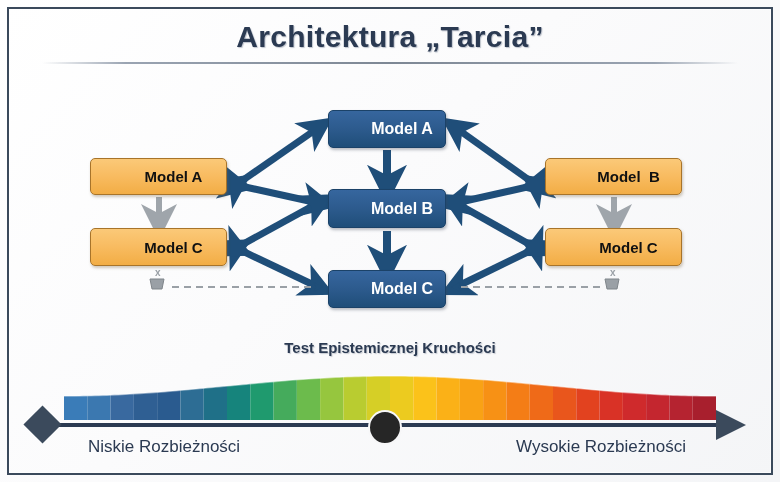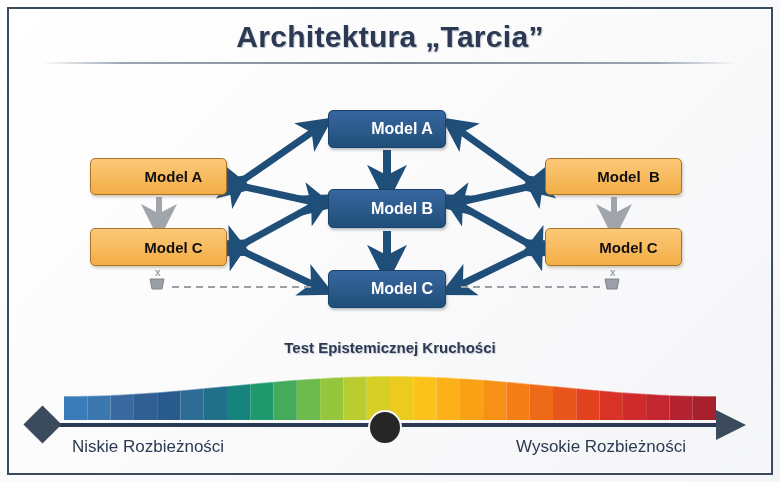--- a/index.html
+++ b/index.html
@@ -164,21 +164,21 @@
     border-radius: 50%;
     background: #262626;
     border: 2px solid #f7f7f8;
   }
   .scale-label {
     position: absolute;
     top: 437px;
     font-size: 17px;
     color: #2b3a52;
   }
-  #label-low { left: 72px; }
+  #label-low { left: 88px; }
   #label-high { left: 516px; }
 </style>
 </head>
 <body>
 
 <div id="slide">
 
   <div id="frame"></div>
 
   <div id="title">Architektura „Tarcia”</div>

